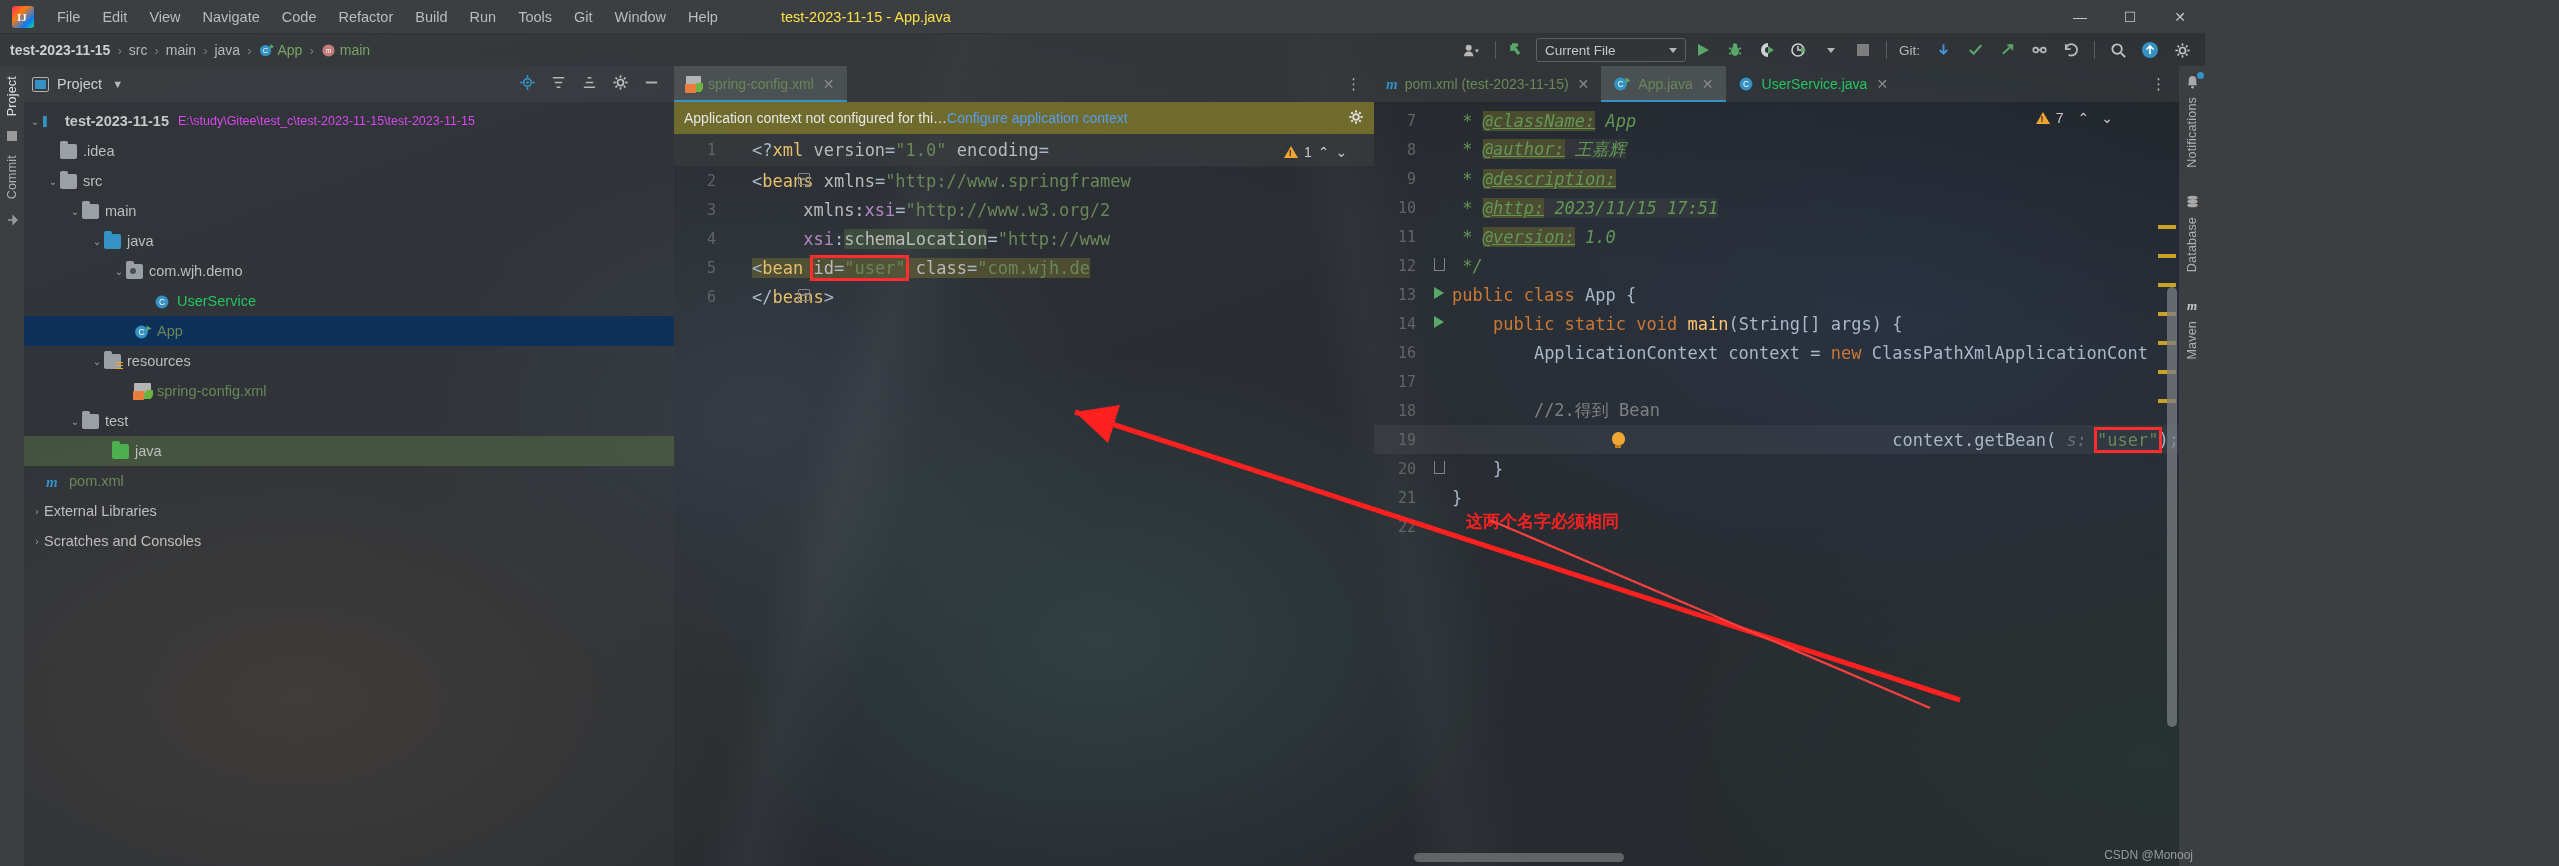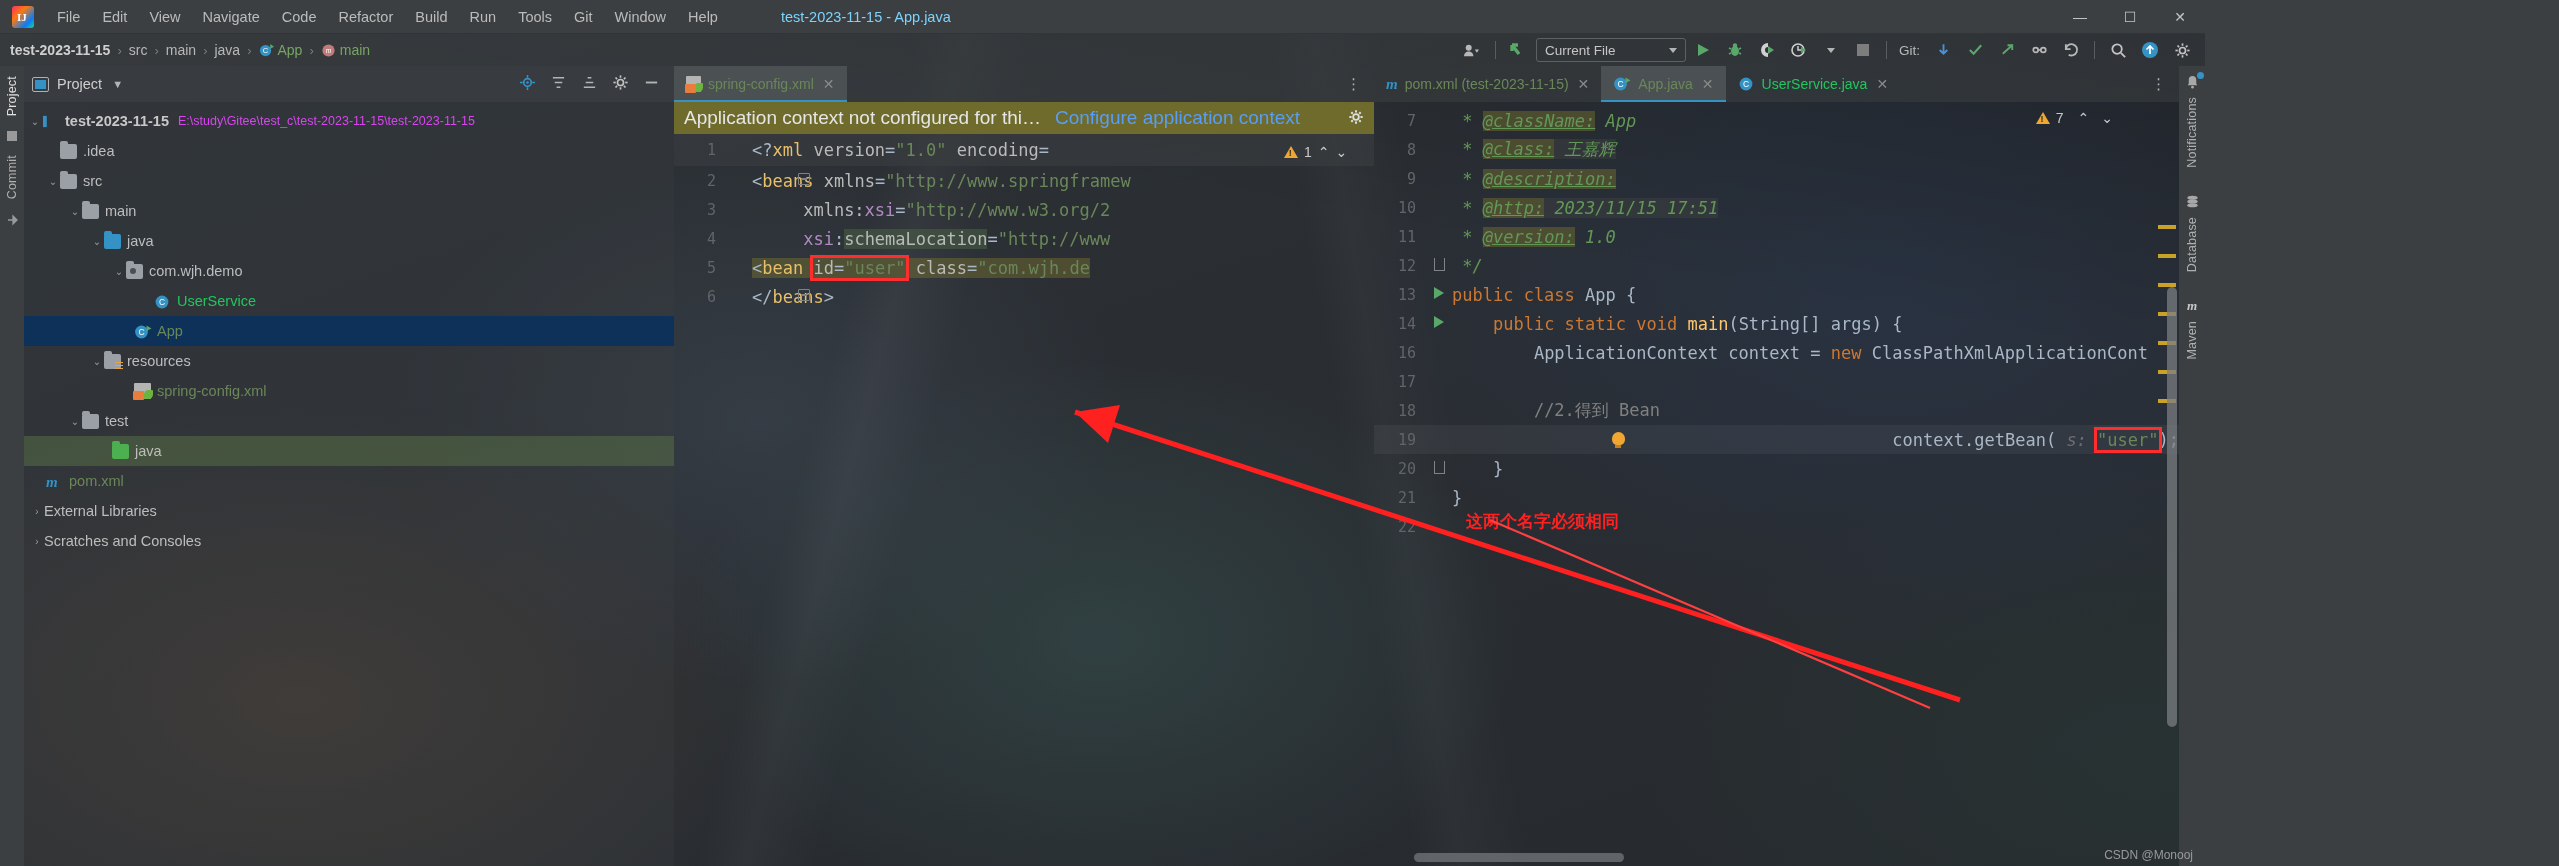--- a/index.html
+++ b/index.html
@@ -52,21 +52,21 @@
   .ij-logo span {
     position: absolute; left: 5px; top: 3px;
     color: #fff; font-size: 11px; font-weight: bold; line-height: 16px;
     font-family: "Liberation Serif", serif;
   }
   .menu-item {
     color: #bbbbbb; font-size: 14.5px; padding: 4px 11px;
     white-space: nowrap; cursor: default;
   }
   .win-title {
-    color: #7dd3fc; font-size: 14.5px; margin-left: 52px; white-space: nowrap; text-align: right;
+    color: #fde047; font-size: 14.5px; margin-left: 52px; white-space: nowrap; text-align: right;
   }
   .win-ctrl { position: absolute; right: 0; top: 0; height: 34px; display: flex; }
   .win-ctrl div {
     width: 50px; height: 34px; display: flex; align-items: center; justify-content: center;
     color: #c3c3c3; font-size: 14px;
   }
 
   
   .navbar {
     position: absolute; top: 34px; left: 0; right: 0; height: 32px;
@@ -177,21 +177,21 @@
   .gmark { width: 26px; flex:0 0 26px; text-align:center; color:#7f8386; font-size:12px; position: relative;}
   .code { font-size: 17px; color: #a9b7c6; }
 
   
   .xmlpanel {
     position: absolute; left: 674px; top: 66px; width: 700px; bottom: 0;
     z-index: 18;
   }
   .notif {
     height: 32px; background: #6e6b2c; display: flex; align-items: center;
-    padding: 0 10px; gap: 14px; color: #e6e6e6; font-size: 19px; white-space: nowrap; overflow: hidden;
+    padding: 0 10px; gap: 0; color: #e6e6e6; font-size: 14px; white-space: nowrap; overflow: hidden;
   }
   .notif .link { color: #589df6; }
   .notif .gear { margin-left: auto; color: #d6d6d6; font-size: 15px; }
 
   .tok-tag { color: #e8bf6a; }
   .tok-attr { color: #bababa; }
   .tok-str { color: #6a8759; }
   .tok-ns { color: #b389c5; text-align: right; }
   .tok-punct { color: #a9b7c6; }
   .kw { color: #cc7832; }
@@ -738,21 +738,21 @@
 
     <div class="codearea" style="padding-top:4px">
       <div class="cl">
         <span class="ln">7</span>
         <span class="gmark"></span>
         <span class="code"><span class="javadoc"> * </span><span class="javadoc-tag hl-yellow">@className:</span><span class="javadoc"> App</span></span>
       </div>
       <div class="cl">
         <span class="ln">8</span>
         <span class="gmark"></span>
-        <span class="code"><span class="javadoc"> * </span><span class="javadoc-tag hl-yellow">@class:</span><span class="javadoc hl-dim"> 王嘉辉</span></span>
+        <span class="code"><span class="javadoc"> * </span><span class="javadoc-tag hl-yellow">@author:</span><span class="javadoc hl-dim"> 王嘉辉</span></span>
       </div>
       <div class="cl">
         <span class="ln">9</span>
         <span class="gmark"></span>
         <span class="code"><span class="javadoc"> * </span><span class="javadoc-tag hl-yellow">@description:</span></span>
       </div>
       <div class="cl">
         <span class="ln">10</span>
         <span class="gmark"></span>
         <span class="code"><span class="javadoc"> * </span><span class="javadoc-tag hl-yellow">@http:</span><span class="javadoc hl-dim"> 2023/11/15 17:51</span></span>

